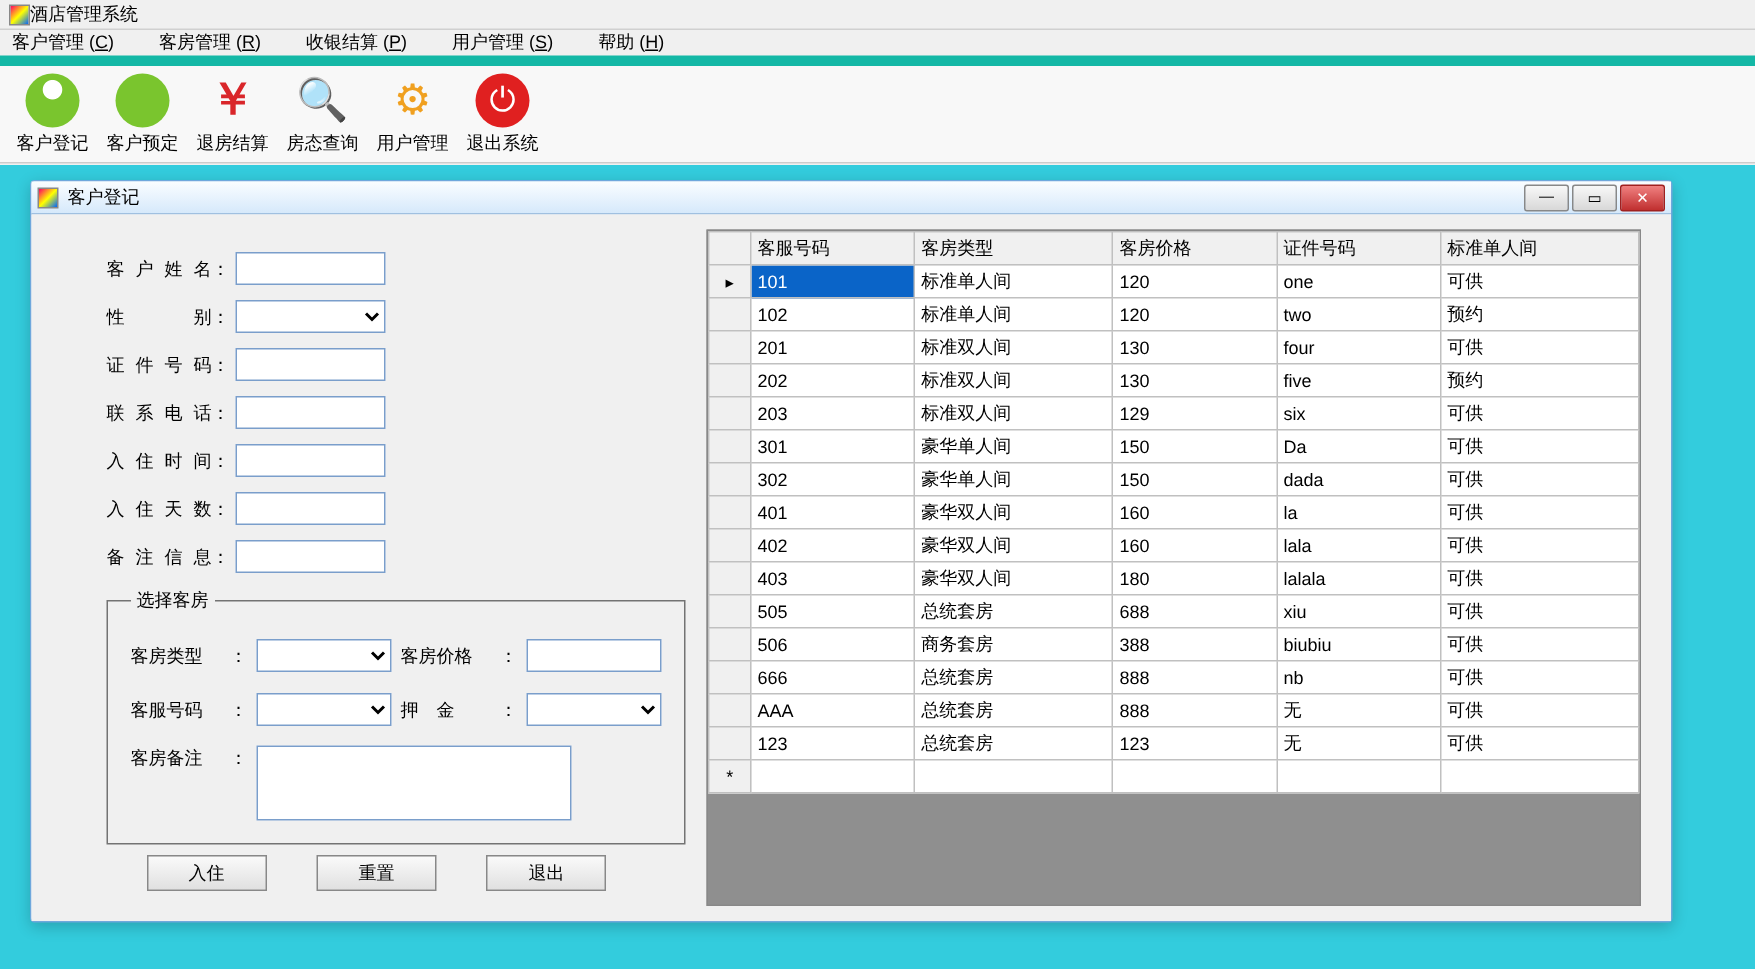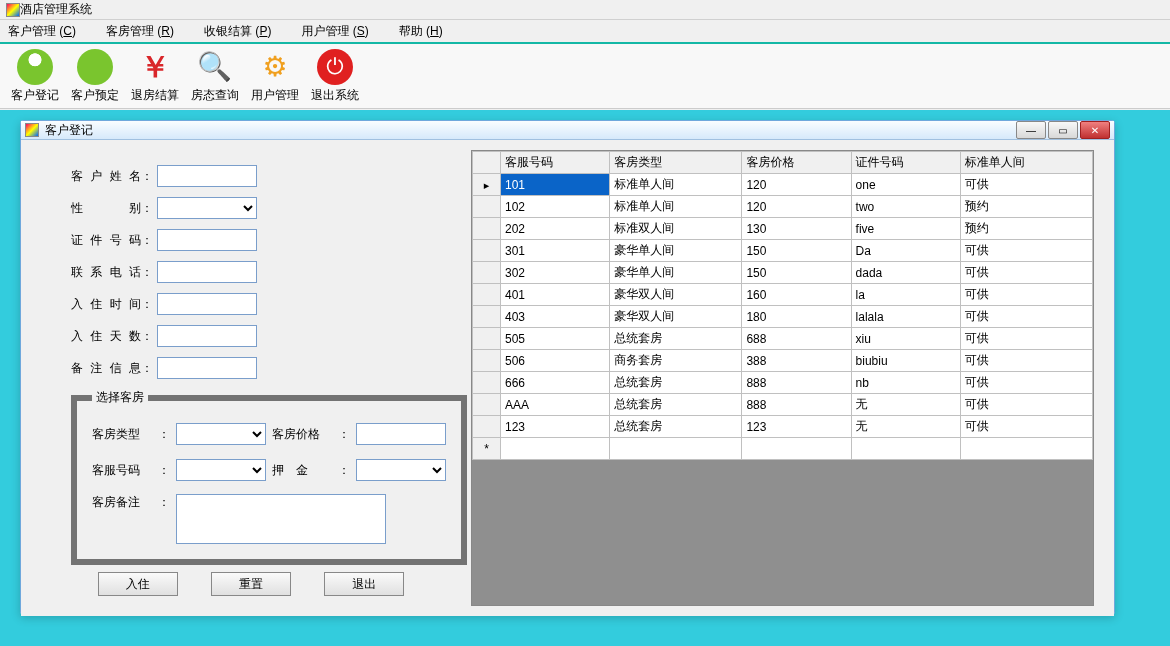--- a/index.html
+++ b/index.html
@@ -3,21 +3,21 @@
 <meta charset="utf-8">
 <style>
 * { box-sizing: border-box; margin: 0; padding: 0; font-family: "Microsoft YaHei", SimSun, sans-serif; font-size: 12px; }
 body { background: #00d2ff; background: linear-gradient(180deg, #f0f0f0 0%, #f0f0f0 110px, #33ccdd 110px, #33ccdd 100%); width: 1170px; height: 646px; overflow: hidden; }
 
 
 .main-titlebar { background: #f0f0f0; height: 20px; display: flex; align-items: center; padding: 2px 6px; border-bottom: 1px solid #d0d0d0; }
 .tb-title { font-size: 12px; text-align: right; }
 
 
-.menubar { background: #f0f0f0; height: 24px; display: flex; align-items: center; padding: 0 8px; gap: 30px; border-bottom: 2px solid #14b8a6; }
+.menubar { background: #f0f0f0; height: 24px; display: flex; align-items: center; padding: 0 8px; gap: 30px; border-bottom: 7px solid #14b8a6; }
 .menubar span { cursor: default; }
 .menubar span u { text-decoration: underline; }
 
 
 .toolbar { background: #f8f8f8; height: 65px; display: flex; align-items: center; padding: 2px 10px; gap: 10px; border-bottom: 1px solid #ccc; }
 .tool-btn { display: flex; flex-direction: column; align-items: center; justify-content: center; width: 50px; height: 60px; cursor: pointer; }
 .tool-btn .ticon { width: 36px; height: 36px; display: flex; align-items: center; justify-content: center; border-radius: 50%; }
 .tool-btn .tlabel { font-size: 12px; margin-top: 2px; }
 
 
@@ -34,21 +34,21 @@
 .child-body { flex: 1; position: relative; background: #f0f0f0; padding: 10px; display: flex; gap: 20px; }
 
 
 .form-panel { width: 420px; padding: 10px 20px 10px 40px; display: flex; flex-direction: column; }
 .form-row { display: flex; align-items: center; height: 32px; }
 .form-row label { width: 70px; text-align: justify; text-align-last: justify; }
 .form-row .colon { margin: 0 4px 0 0; }
 .input-text { width: 100px; height: 22px; border: 1px solid #7a9ecb; background: #fff; padding: 0 3px; }
 .input-select { width: 100px; height: 22px; border: 1px solid #7a9ecb; background: #fff; }
 
-fieldset.groupbox { border: 6px solid #737373; margin-top: 5px; padding: 10px 15px 15px 15px; }
+fieldset.groupbox { border: 1px solid #737373; margin-top: 5px; padding: 10px 15px 15px 15px; }
 fieldset.groupbox legend { padding: 0 4px; }
 .gb-row { display: flex; align-items: center; height: 36px; gap: 6px; }
 .gb-row label { width: 60px; }
 .gb-row .input-select, .gb-row .input-text { width: 90px; }
 
 .btn-row { display: flex; justify-content: space-around; margin-top: 7px; padding: 0 10px; }
 .btn { width: 80px; height: 24px; border: 1px solid #888; background: linear-gradient(180deg,#fafafa,#e0e0e0); cursor: pointer; }
 
 
 .grid-panel { flex: 1; padding-right: 10px; display: flex; }
@@ -223,28 +223,44 @@
                 <tr>
                   <td class="rowheader"></td>
                   <td>102</td>
                   <td>标准单人间</td>
                   <td>120</td>
                   <td>two</td>
                   <td>预约</td>
                 </tr>
                 <tr>
                   <td class="rowheader"></td>
+                  <td>201</td>
+                  <td>标准双人间</td>
+                  <td>130</td>
+                  <td>four</td>
+                  <td>可供</td>
+                </tr>
+                <tr>
+                  <td class="rowheader"></td>
                   <td>202</td>
                   <td>标准双人间</td>
                   <td>130</td>
                   <td>five</td>
                   <td>预约</td>
                 </tr>
                 <tr>
                   <td class="rowheader"></td>
+                  <td>203</td>
+                  <td>标准双人间</td>
+                  <td>129</td>
+                  <td>six</td>
+                  <td>可供</td>
+                </tr>
+                <tr>
+                  <td class="rowheader"></td>
                   <td>301</td>
                   <td>豪华单人间</td>
                   <td>150</td>
                   <td>Da</td>
                   <td>可供</td>
                 </tr>
                 <tr>
                   <td class="rowheader"></td>
                   <td>302</td>
                   <td>豪华单人间</td>
@@ -255,20 +271,28 @@
                 <tr>
                   <td class="rowheader"></td>
                   <td>401</td>
                   <td>豪华双人间</td>
                   <td>160</td>
                   <td>la</td>
                   <td>可供</td>
                 </tr>
                 <tr>
                   <td class="rowheader"></td>
+                  <td>402</td>
+                  <td>豪华双人间</td>
+                  <td>160</td>
+                  <td>lala</td>
+                  <td>可供</td>
+                </tr>
+                <tr>
+                  <td class="rowheader"></td>
                   <td>403</td>
                   <td>豪华双人间</td>
                   <td>180</td>
                   <td>lalala</td>
                   <td>可供</td>
                 </tr>
                 <tr>
                   <td class="rowheader"></td>
                   <td>505</td>
                   <td>总统套房</td>

